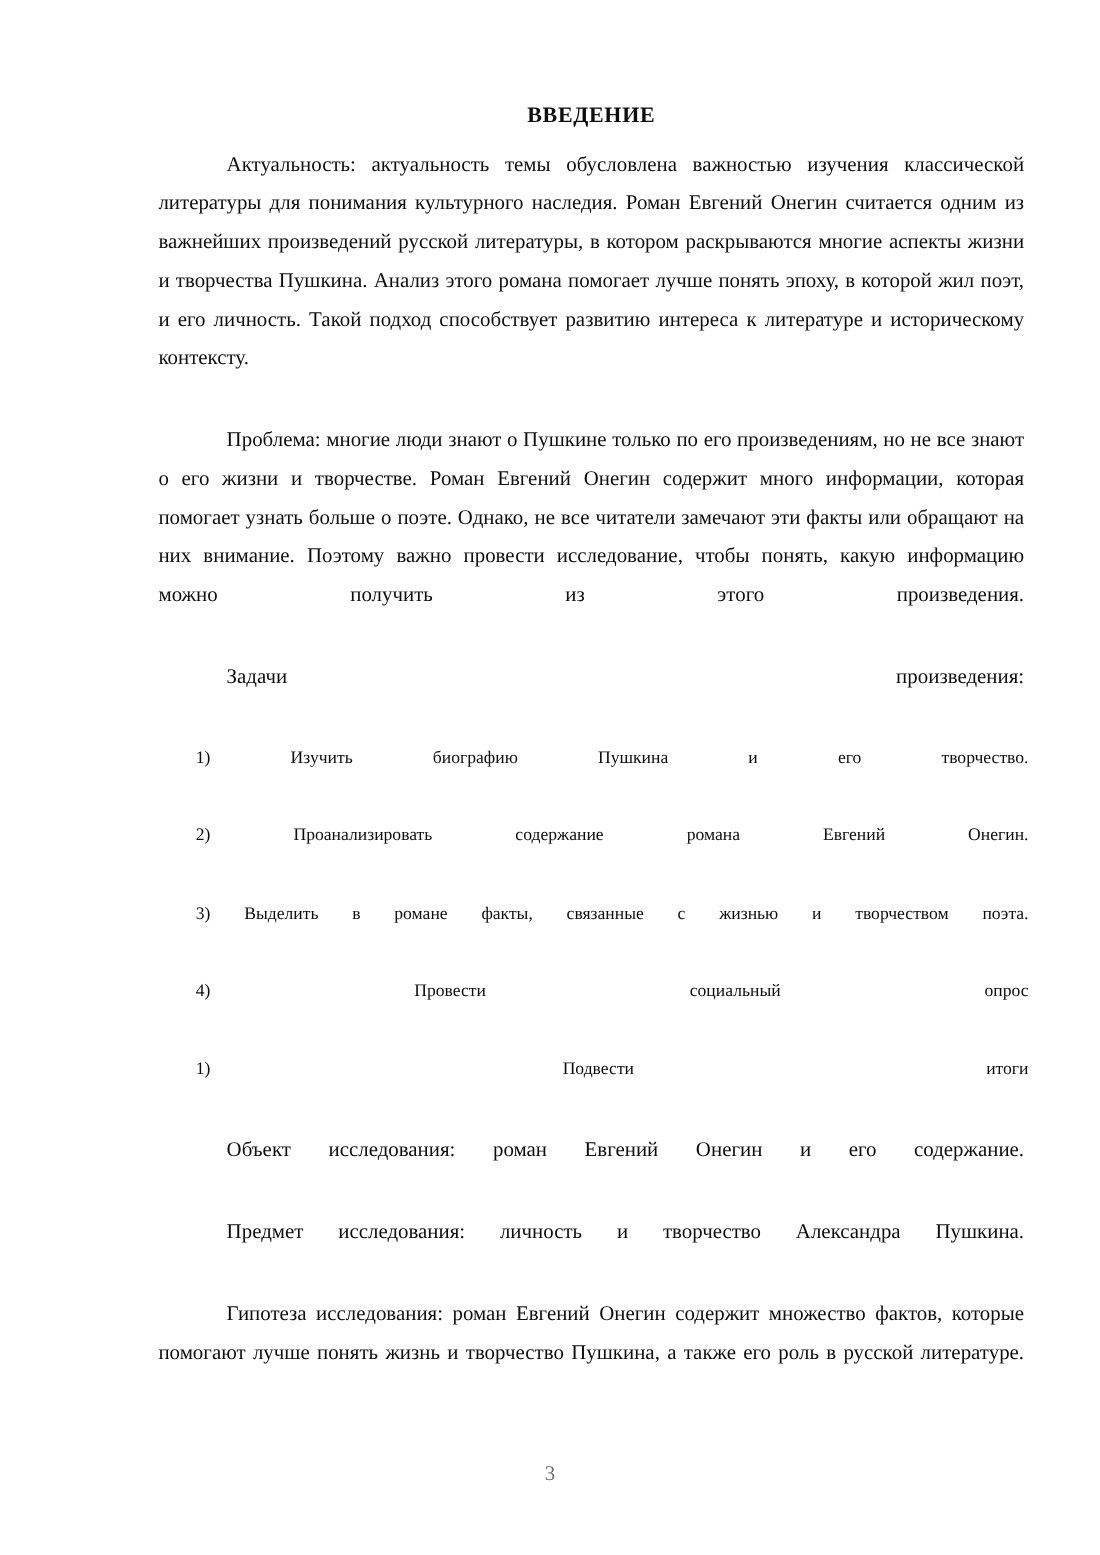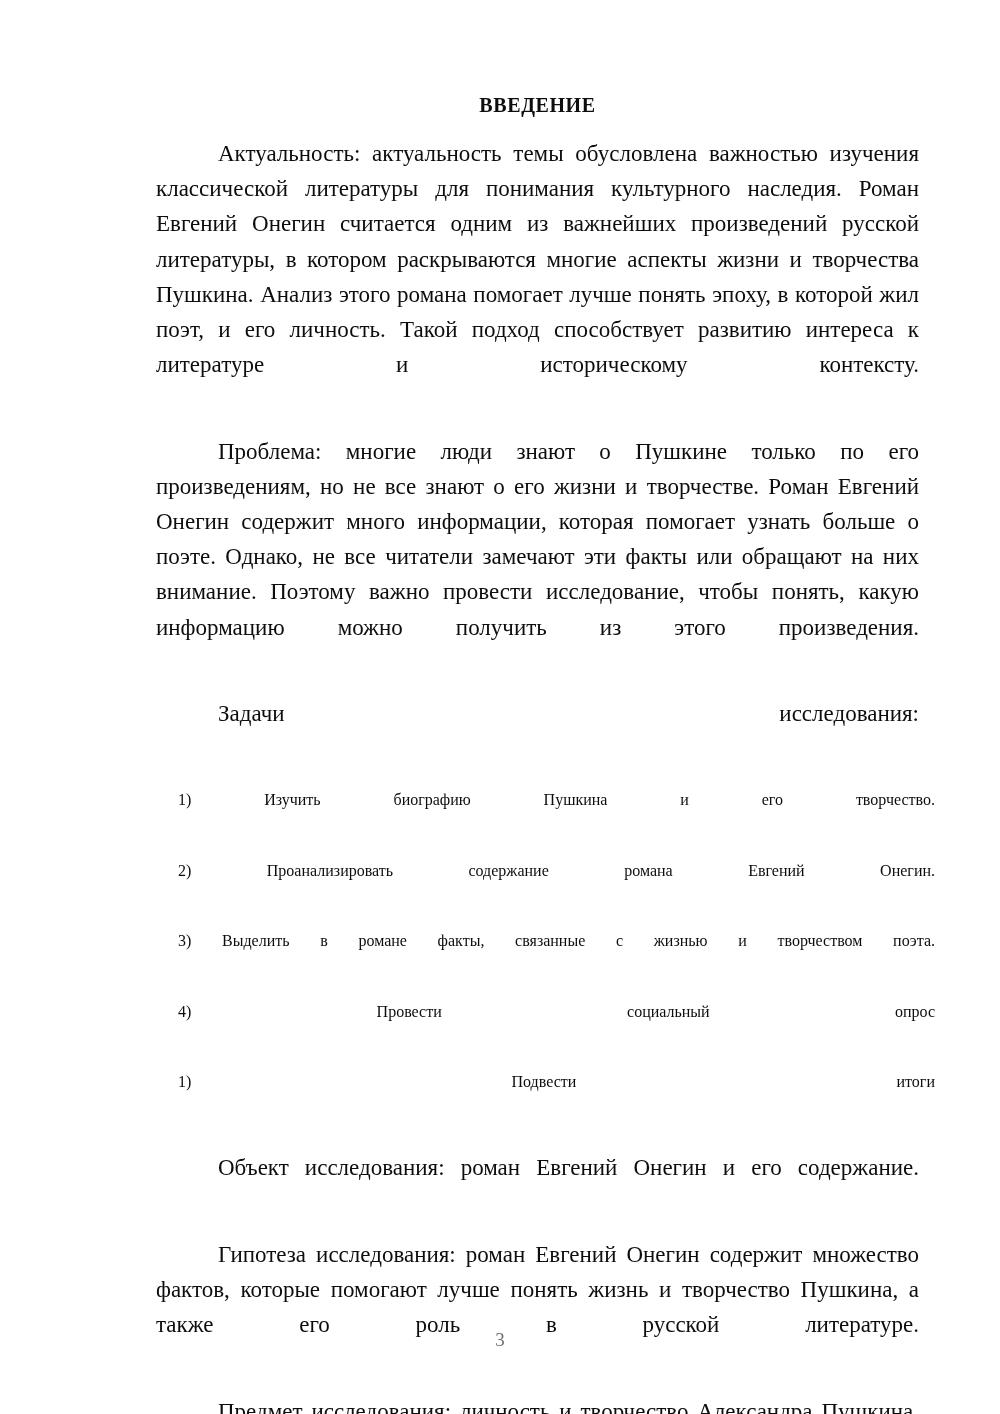--- a/index.html
+++ b/index.html
@@ -31,26 +31,26 @@
   .doc-title {
     font-size: 20px;
     font-weight: bold;
     text-align: center;
     letter-spacing: 0.6px;
     line-height: 1.5;
     margin: 0 0 12px 0;
   }
 
   .para {
-    font-size: 23px;
+    font-size: 19px;
     line-height: 35.2px;
     text-align: justify;
     text-justify: inter-word;
     text-indent: 62px;
-    margin: 16px;
+    margin: 4px;
     hyphens: none;
   }
 
   .list-item {
     font-size: 16px;
     line-height: 35.2px;
     text-align: justify;
     text-justify: inter-word;
     text-indent: 38px;
     margin: 0;
@@ -84,36 +84,36 @@
 
     <h1 class="doc-title">ВВЕДЕНИЕ</h1>
 
     <div>
 
       <p class="para">Актуальность: актуальность темы обусловлена важностью изучения классической литературы для понимания культурного наследия. Роман Евгений Онегин считается одним из важнейших произведений русской литературы, в котором раскрываются многие аспекты жизни и творчества Пушкина. Анализ этого романа помогает лучше понять эпоху, в которой жил поэт, и его личность. Такой подход способствует развитию интереса к литературе и историческому контексту.</p>
 
       <p class="para">Проблема: многие люди знают о Пушкине только по его произведениям, но не все знают о его жизни и творчестве. Роман Евгений Онегин содержит много информации, которая помогает узнать больше о поэте. Однако, не все читатели замечают эти факты или обращают на них внимание. Поэтому важно провести исследование, чтобы понять, какую информацию можно получить из этого произведения.</p>
 
 
-      <p class="para">Задачи исследования:</p>
+      <p class="para">Задачи произведения:</p>
 
       <p class="list-item">1) Изучить биографию Пушкина и его творчество.</p>
 
       <p class="list-item">2) Проанализировать содержание романа Евгений Онегин.</p>
 
       <p class="list-item">3) Выделить в романе факты, связанные с жизнью и творчеством поэта.</p>
 
       <p class="list-item">4) Провести социальный опрос</p>
 
       <p class="list-item">1) Подвести итоги</p>
 
       <p class="para">Объект исследования: роман Евгений Онегин и его содержание.</p>
 
+      <p class="para">Предмет исследования: личность и творчество Александра Пушкина.</p>
+
       <p class="para">Гипотеза исследования: роман Евгений Онегин содержит множество фактов, которые помогают лучше понять жизнь и творчество Пушкина, а также его роль в русской литературе.</p>
-
-      <p class="para">Предмет исследования: личность и творчество Александра Пушкина.</p>
 
     </div>
   </div>
 
   <div class="page-number">3</div>
 
 </div>
 
 </body></html>

